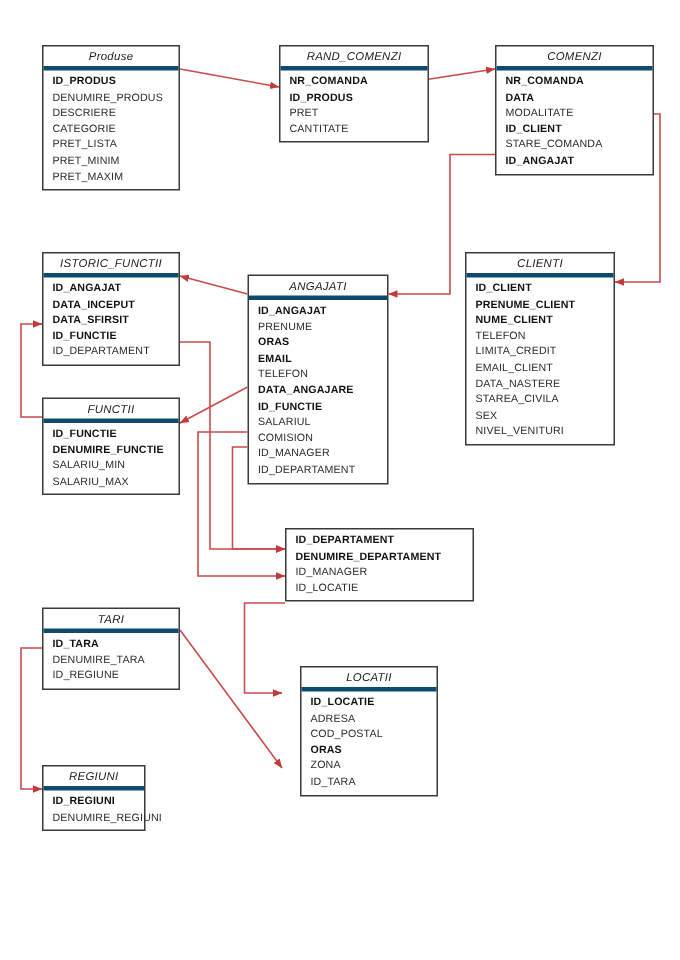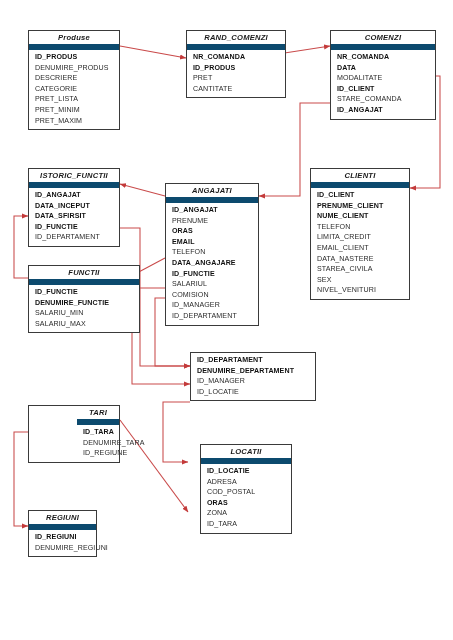--- a/index.html
+++ b/index.html
@@ -13,26 +13,26 @@
   .entity{
     position:absolute;
     background:#ffffff;
     border:1px solid #3a3a3a;
     box-sizing:border-box;
     z-index:5;
   }
   .entity .title{
     text-align:center;
     font-style:italic;
-    font-weight:bold;
+    font-weight:normal;
     font-size:7.6px;
     letter-spacing:.2px;
     color:#1a1a1a;
     padding:2px 2px 2px 2px;
-    border-bottom:6px solid #0c4a6e;
+    border-bottom:3px solid #0c4a6e;
     white-space:nowrap;
   }
   .entity .attrs{
     padding:2px 0 3px 0;
   }
   .entity .attr{
     font-size:7.1px;
     line-height:10.6px;
     color:#2a2a2a;
     padding-left:6px;
@@ -139,38 +139,38 @@
           <div class="attr key">NUME_CLIENT</div>
           <div class="attr">TELEFON</div>
           <div class="attr">LIMITA_CREDIT</div>
           <div class="attr">EMAIL_CLIENT</div>
           <div class="attr">DATA_NASTERE</div>
           <div class="attr">STAREA_CIVILA</div>
           <div class="attr">SEX</div>
           <div class="attr">NIVEL_VENITURI</div>
         </div>
       </div>
-      <div class="entity" style="left: 28px; top: 265px; width: 112px;">
+      <div class="entity" style="left: 28px; top: 265px; width: 92px;">
         <div class="title">FUNCTII</div>
         <div class="attrs">
           <div class="attr key">ID_FUNCTIE</div>
           <div class="attr key">DENUMIRE_FUNCTIE</div>
           <div class="attr">SALARIU_MIN</div>
           <div class="attr">SALARIU_MAX</div>
         </div>
       </div>
       <div class="entity" style="left: 190px; top: 352px; width: 126px;">
         <div class="attrs">
           <div class="attr key">ID_DEPARTAMENT</div>
           <div class="attr key">DENUMIRE_DEPARTAMENT</div>
           <div class="attr">ID_MANAGER</div>
           <div class="attr">ID_LOCATIE</div>
         </div>
       </div>
-      <div class="entity" style="left: 28px; top: 405px; width: 92px; padding-left: 48px;">
+      <div class="entity" style="left: 28px; top: 405px; width: 92px;">
         <div class="title">TARI</div>
         <div class="attrs">
           <div class="attr key">ID_TARA</div>
           <div class="attr">DENUMIRE_TARA</div>
           <div class="attr">ID_REGIUNE</div>
         </div>
       </div>
       <div class="entity" style="left: 200px; top: 444px; width: 92px;">
         <div class="title">LOCATII</div>
         <div class="attrs">

